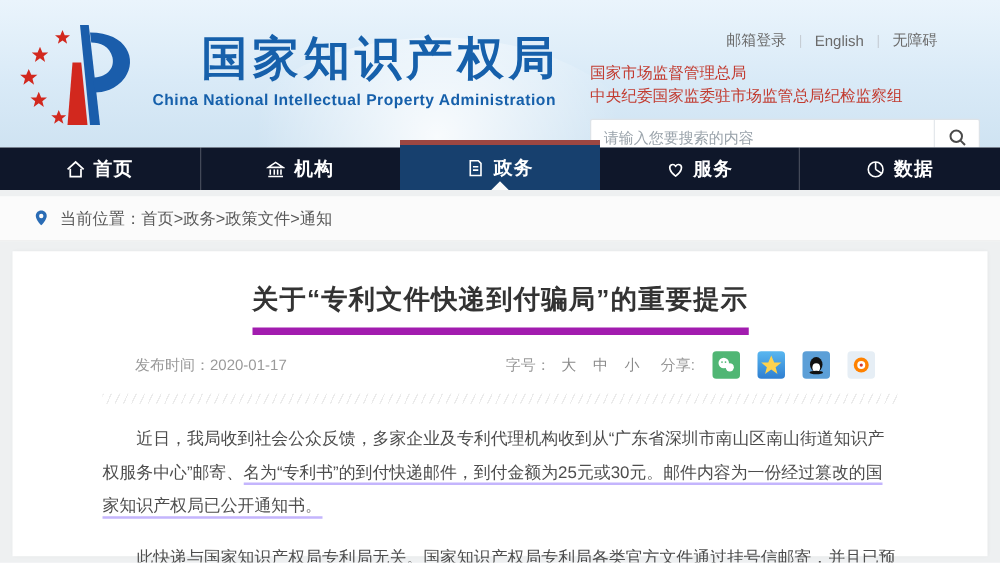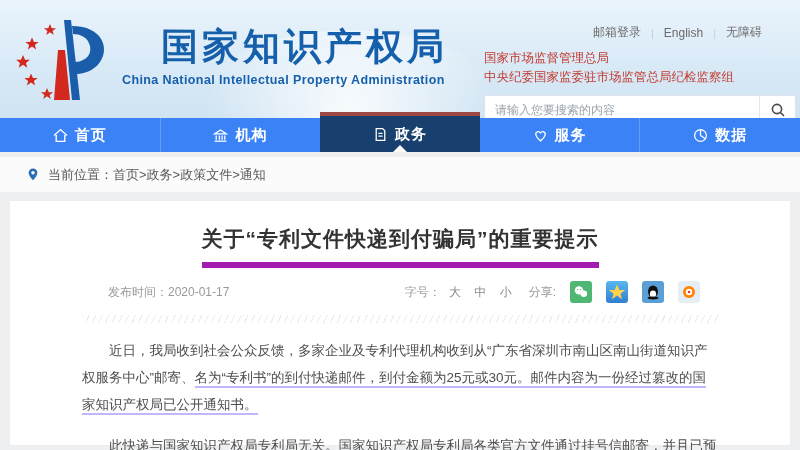--- a/index.html
+++ b/index.html
@@ -9,36 +9,36 @@
   
   .header { position:relative; width:800px; height:118px;
     background:linear-gradient(180deg,#eaf4fc 0%,#d9eaf7 55%,#cfe3f2 100%); overflow:hidden; }
   .header::before { content:""; position:absolute; left:180px; top:30px; width:340px; height:200px;
     border-radius:50%; background:radial-gradient(circle at 50% 40%, rgba(255,255,255,.85), rgba(255,255,255,0) 70%); }
   .logo { position:absolute; left:14px; top:18px; }
   .brand { position:absolute; left:122px; top:26px; }
   .brand-cn { font-size:37px; font-weight:bold; color:#1660ab; letter-spacing:4px; line-height:1.15;margin-left:39px; }
   .brand-en { font-size:12.5px; font-weight:bold; color:#1660ab; letter-spacing:.4px; margin-top:4px; }
 
-  .header-right { position:absolute; right:4px; top:24px; width:312px; }
+  .header-right { position:absolute; right:16px; top:24px; width:312px; }
   .top-links { display:flex; justify-content:flex-end; align-items:center; gap:10px;
     font-size:12px; color:#6b6b6b; padding-right:34px; }
   .top-links .sep { color:#c6cdd4; font-size:11px; }
   .top-links a { color:#6b6b6b; text-decoration:none; cursor:pointer; }
   .agency { font-size:12.5px; color:#c23b30; line-height:19px; margin-top:8px; }
   .searchbox { margin-top:8px; height:30px; background:#fff; border:1px solid #dde3e8;
     border-radius:2px; display:flex; align-items:center;gap:28px; }
   .searchbox input { flex:1; border:0; outline:none; height:100%; padding:0 10px;
     font-size:12px; color:#333; background:transparent; }
   .searchbox input::placeholder { color:#9aa3ab; }
   .search-btn { width:36px; height:100%; border:0; background:transparent; border-left:1px solid #e4e8ec;
     display:flex; align-items:center; justify-content:center; cursor:pointer; }
 
   
-  .nav { position:relative; width:800px; height:34px; background:#3b82f6; display:flex; z-index:3; }
+  .nav { position:relative; width:800px; height:34px; background:#0f172a; display:flex; z-index:3; }
   .nav-item { flex:1; height:34px; display:flex; align-items:center; justify-content:center; gap:7px;
     color:#fff; font-size:15px; font-weight:bold; letter-spacing:1px; cursor:pointer;
     border-left:1px solid rgba(255,255,255,.22); position:relative; }
   .nav-item:first-child { border-left:none; }
   .nav-item.active { background:#17406e; height:40px; margin-top:-6px; border-left:none;
     border-top:4px solid #9d4742; }
   .nav-item.active + .nav-item { border-left:none; }
   .nav-item.active::after { content:""; position:absolute; bottom:0; left:50%; margin-left:-7px;
     border-left:7px solid transparent; border-right:7px solid transparent; border-bottom:7px solid #fbfbfb; }
   .nav-item svg { flex:0 0 auto; }

